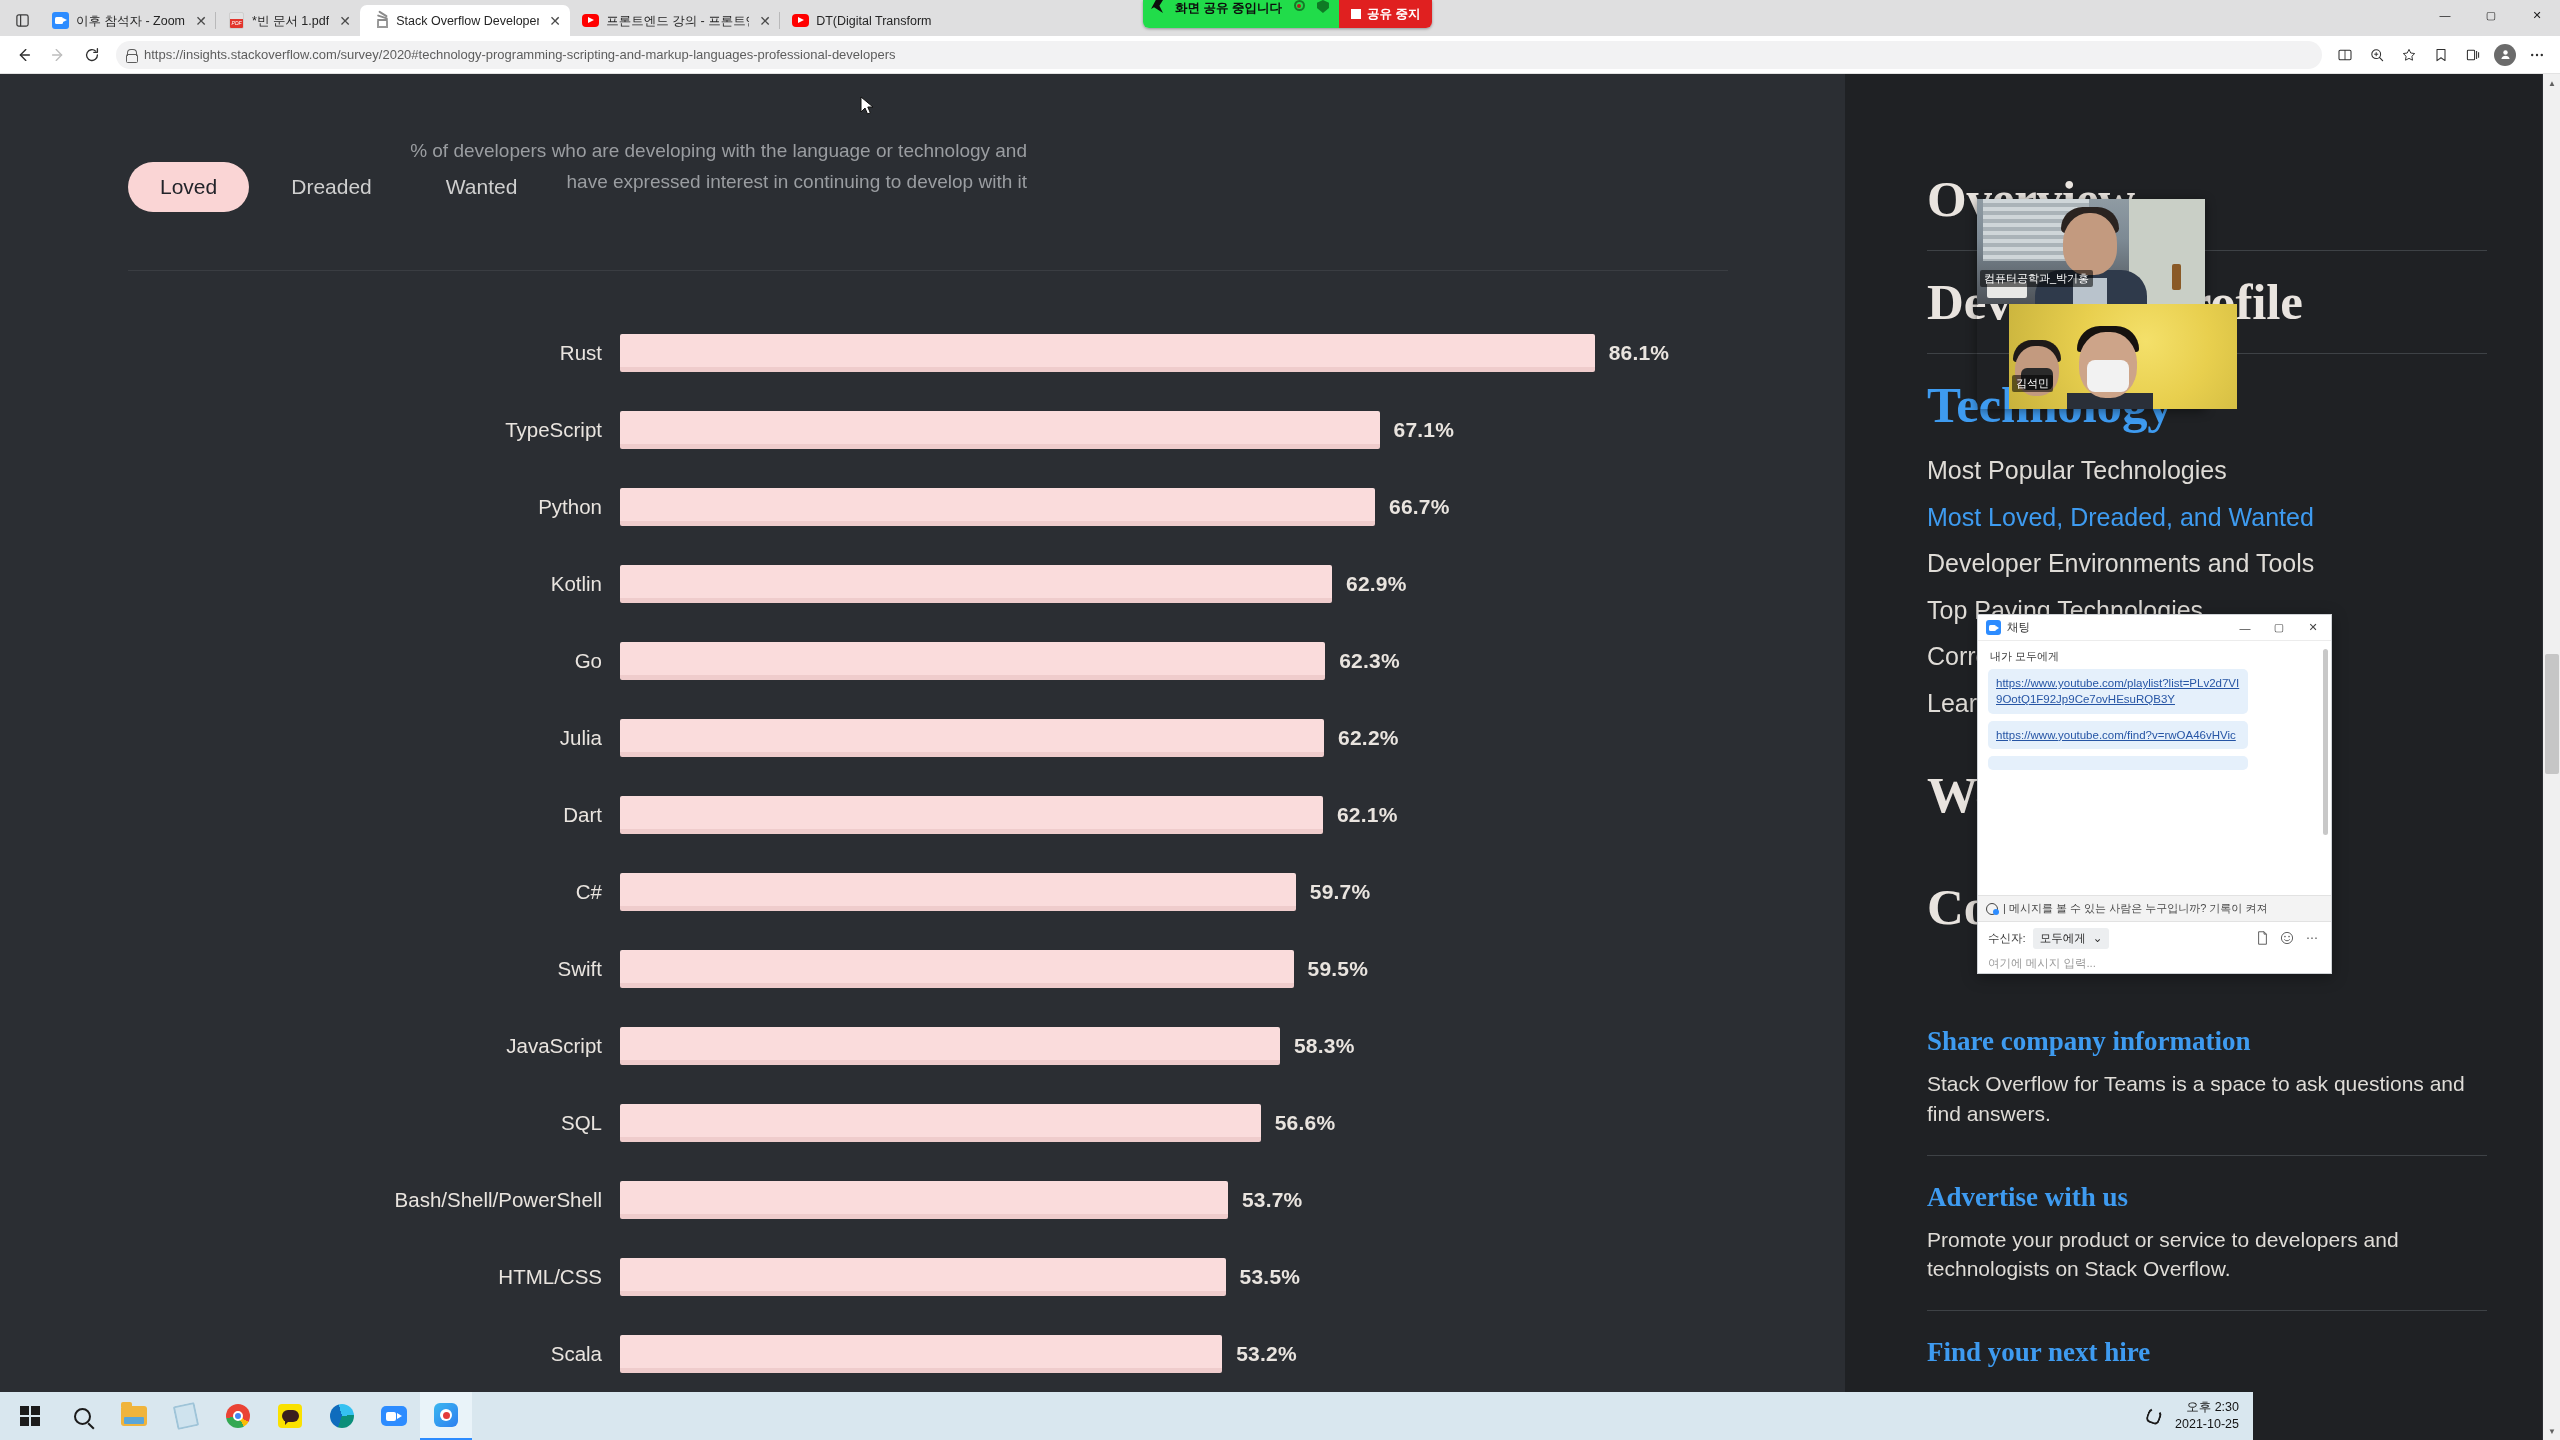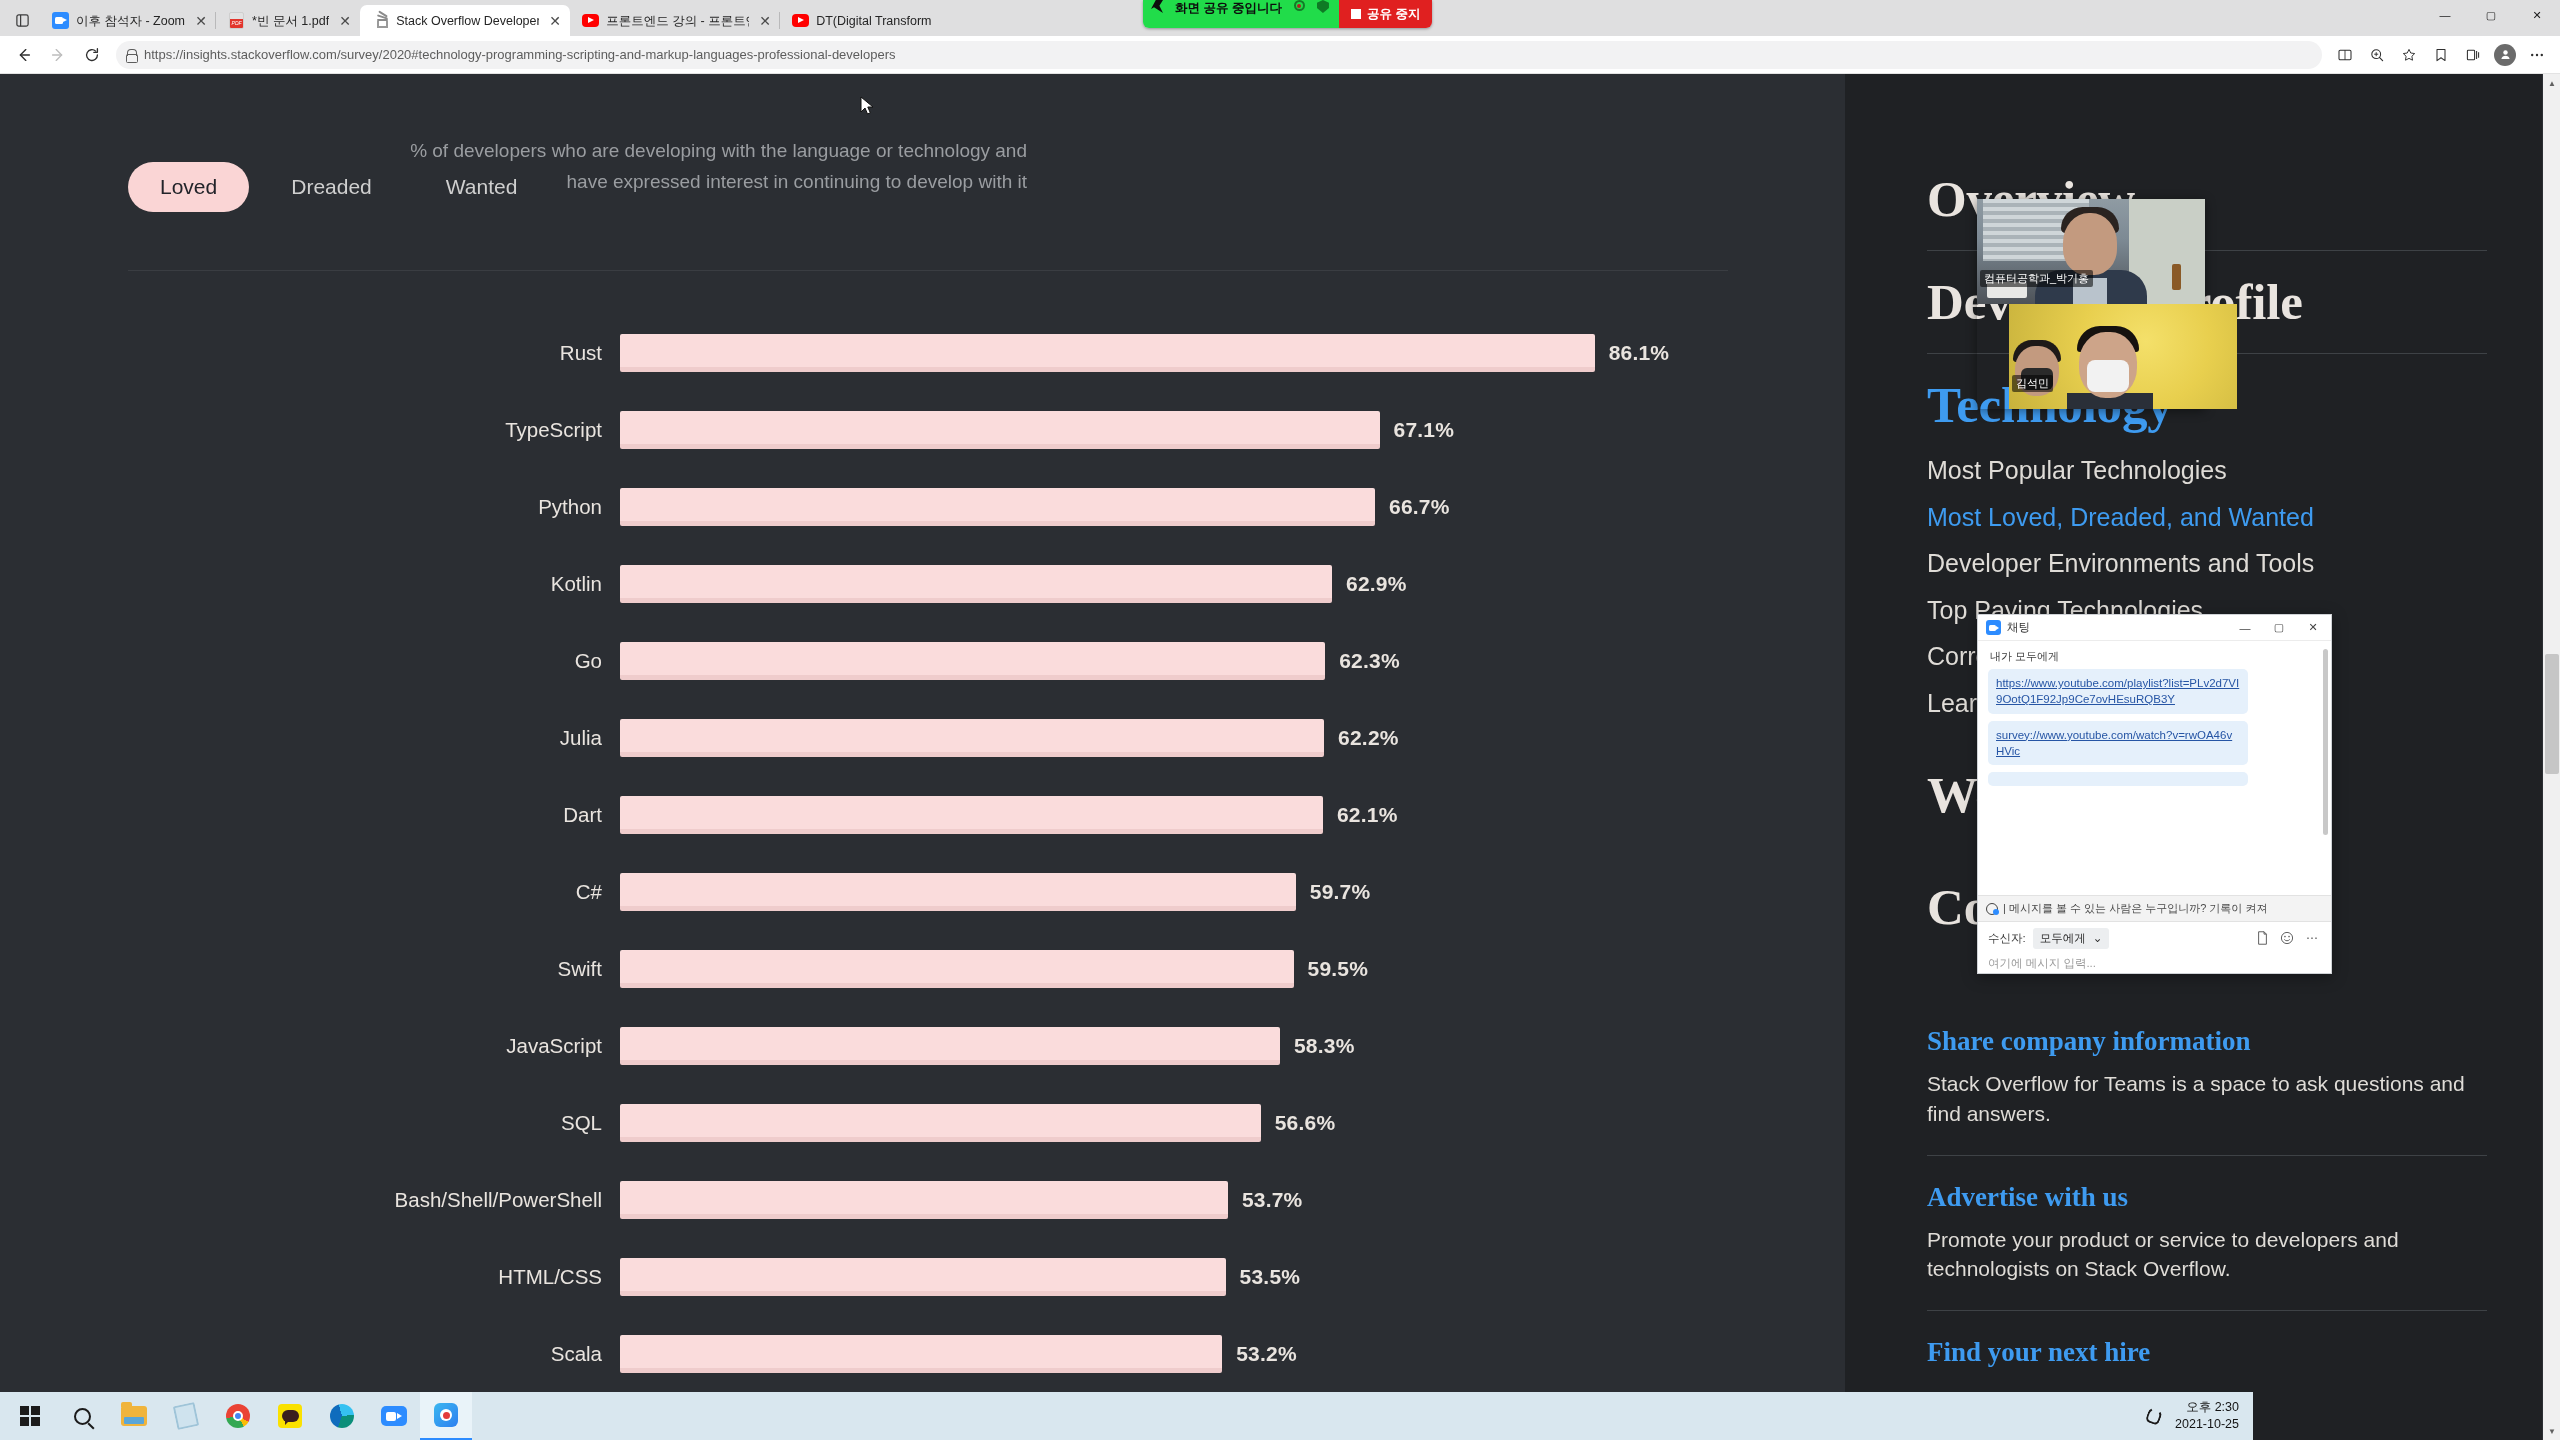--- a/index.html
+++ b/index.html
@@ -578,21 +578,21 @@
         <span class="cbtn">▢</span>
         <span class="cbtn">✕</span>
       </div>
 
       <div class="chat-body">
         <div class="chat-from">내가 모두에게</div>
         <div class="bubble">
           <a>https://www.youtube.com/playlist?list=PLv2d7VI9OotQ1F92Jp9Ce7ovHEsuRQB3Y</a>
         </div>
         <div class="bubble">
-          <a>survey://www.youtube.com/watch?v=rwOA46vHVic</a>
+          <a>https://www.youtube.com/find?v=rwOA46vHVic</a>
         </div>
         <div class="bubble partial"></div>
         <div class="chat-sb"></div>
       </div>
 
       <div class="chat-notice">
         <span class="pico"></span>
         <span>| 메시지를 볼 수 있는 사람은 누구입니까? 기록이 켜져</span>
       </div>
 

